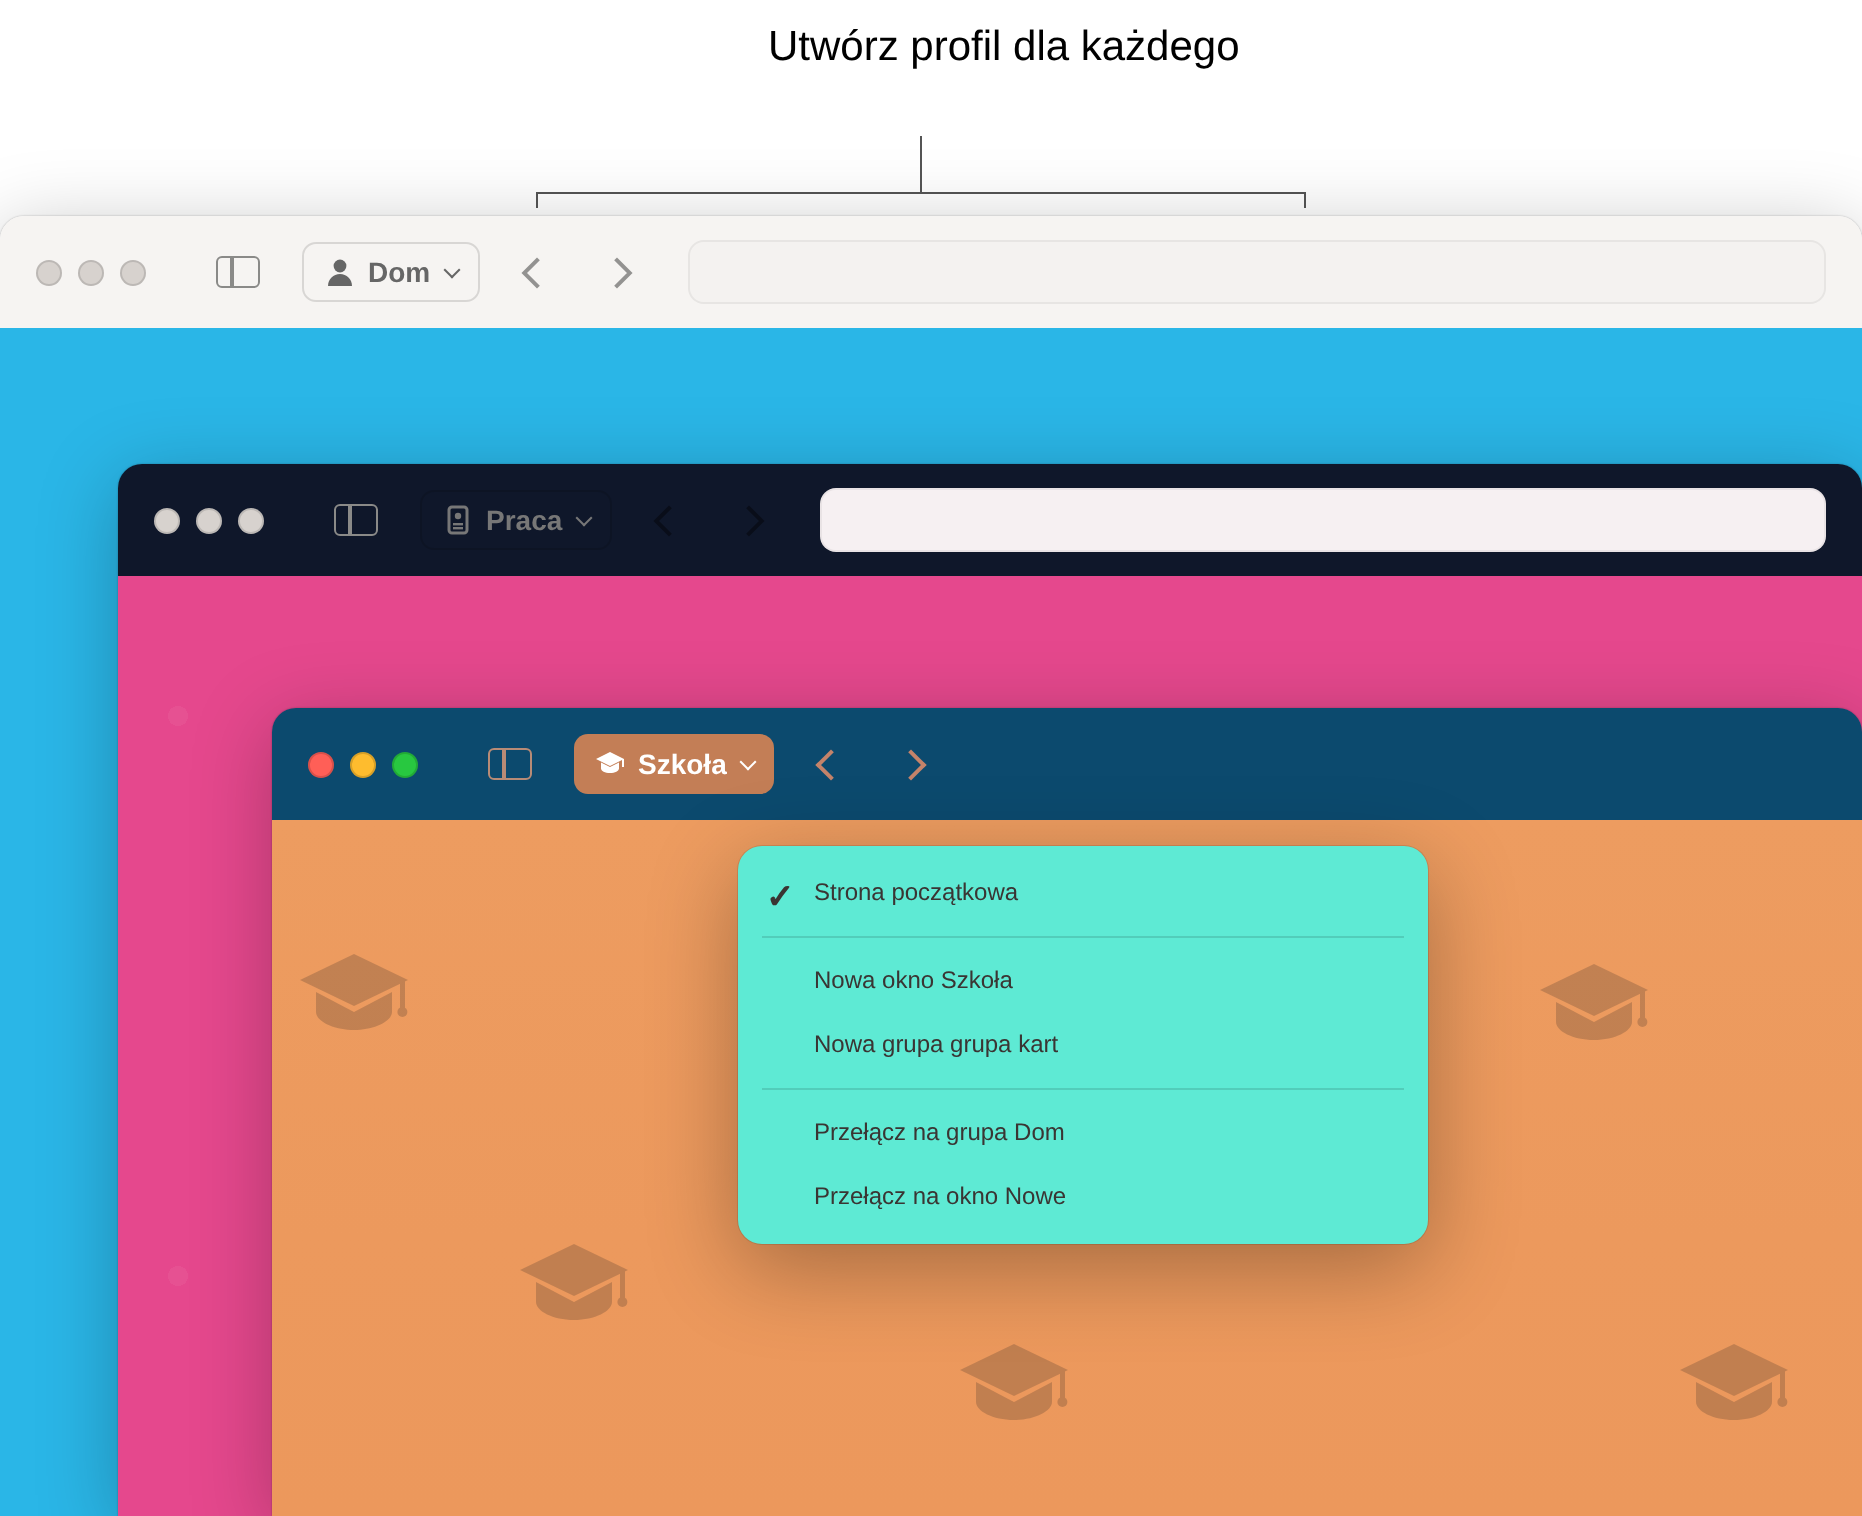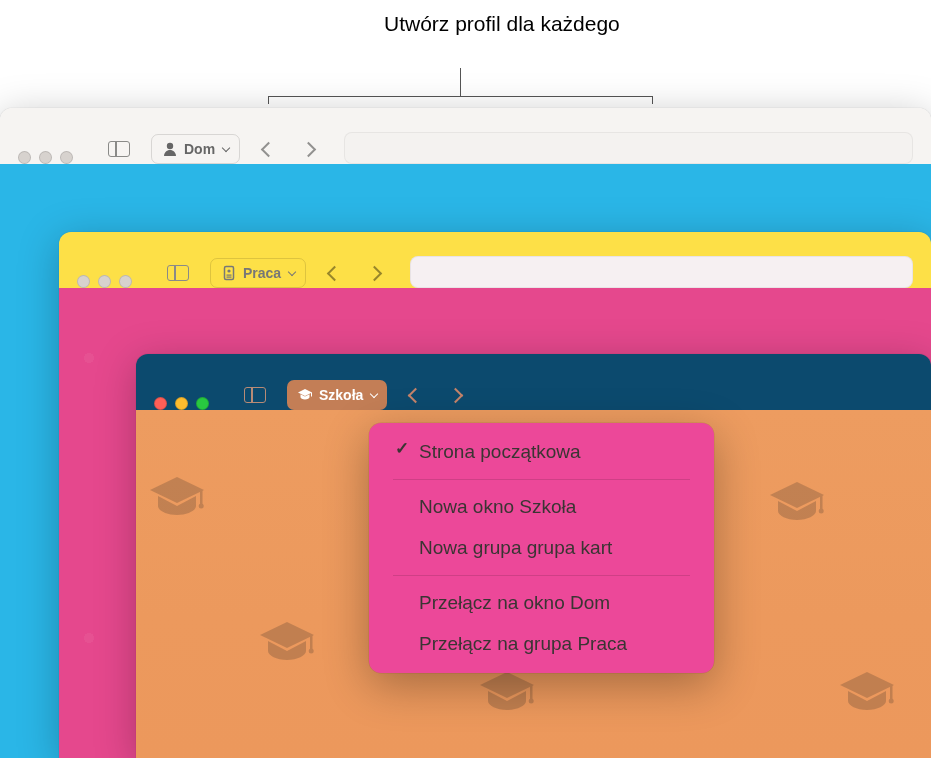--- a/index.html
+++ b/index.html
@@ -52,21 +52,21 @@
   
   .window {
     position: absolute;
     border-radius: 12px 12px 0 0;
     overflow: hidden;
     box-shadow: 0 0 1px rgba(0,0,0,0.3), 0 8px 40px rgba(0,0,0,0.25);
   }
   .toolbar {
     height: 56px;
     display: flex;
-    align-items: flex-end;
+    align-items: center;
     padding: 0 18px;
     gap: 12px;
   }
   .traffic-lights {
     display: flex;
     gap: 8px;
     margin-right: 14px;
   }
   .tl {
     width: 13px;
@@ -153,21 +153,21 @@
   }
 
   
   .w1 { left:0; top:108px; right:0; width:931px; height:650px; background:#fff; }
   .w1 .toolbar { background:#f6f4f2; }
   .w1 .profile-btn { color:#666; }
   .w1-body { background:#2ab6e7; height:calc(100% - 56px); }
 
   
   .w2 { left:59px; top:232px; width:872px; height:526px; }
-  .w2 .toolbar { background:#fde047; }
+  .w2 .toolbar { background:#0f172a; }
   .w2 .profile-btn { color:#777; border-color:rgba(0,0,0,0.12); }
   .w2-body { background:#e5488d; height:calc(100% - 56px); position:relative;}
   .w2-body::before{
     content:"";
     position:absolute;
     inset:0;
     background-image:
       radial-gradient(circle at 30px 70px, rgba(255,255,255,0.25) 0 5px, transparent 0),
       radial-gradient(circle at 30px 350px, rgba(255,255,255,0.25) 0 5px, transparent 0);
     opacity:0.2;
@@ -224,25 +224,25 @@
     width:16px;height:16px;display:inline-block;
   }
   .pi-user svg, .pi-badge svg, .pi-cap svg{ width:100%;height:100%;}
 
   
   .menu {
     position:absolute;
     left:369px;
     top:423px;
     width:345px;
-    background:#ec4899;
+    background:#5eead4;
     border-radius:12px;
     box-shadow:0 0 0 0.5px rgba(0,0,0,0.1), 0 12px 45px rgba(0,0,0,0.3);
-    padding:8px 12px;
-    font-size:19px;
+    padding:8px 0;
+    font-size:12px;
     color:#3a3533;
   }
   .menu-item {
     display:flex;
     align-items:center;
     padding:7px 20px 7px 38px;
     position:relative;
     line-height:1.45;
   }
   .menu-item.checked::before{
@@ -400,18 +400,18 @@
   </div>
   <div class="menu-sep"></div>
   <div class="menu-item">
     <span>Nowa okno Szkoła</span>
   </div>
   <div class="menu-item">
     <span>Nowa grupa grupa kart</span>
   </div>
   <div class="menu-sep"></div>
   <div class="menu-item">
-    <span>Przełącz na okno Dom</span>
+    <span>Przełącz na grupa Dom</span>
   </div>
   <div class="menu-item">
-    <span>Przełącz na grupa Praca</span>
+    <span>Przełącz na okno Nowe</span>
   </div>
 </div>
 
 </body></html>

